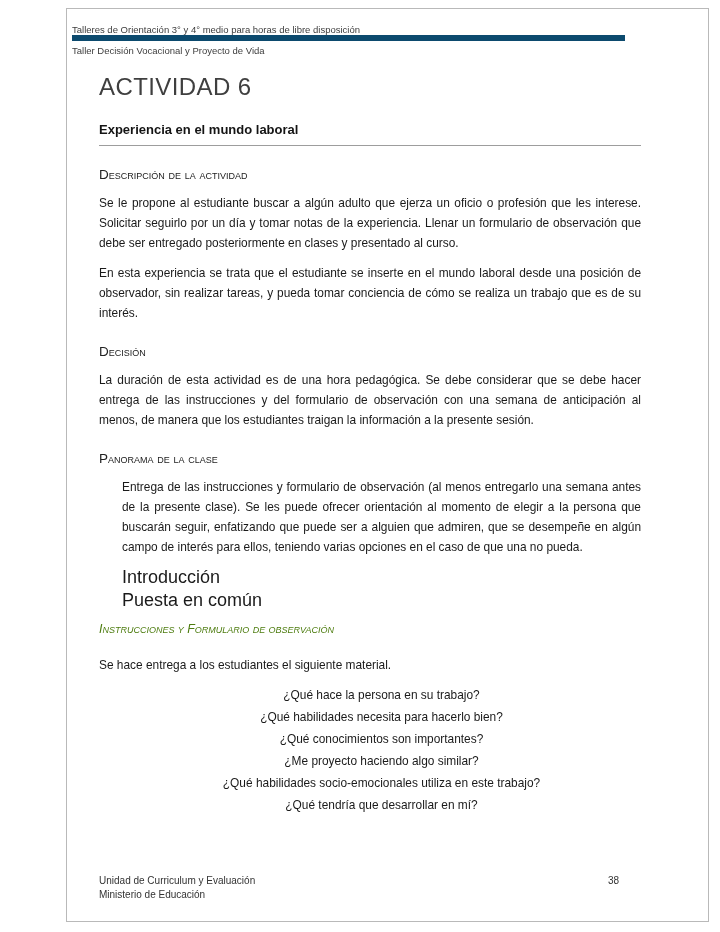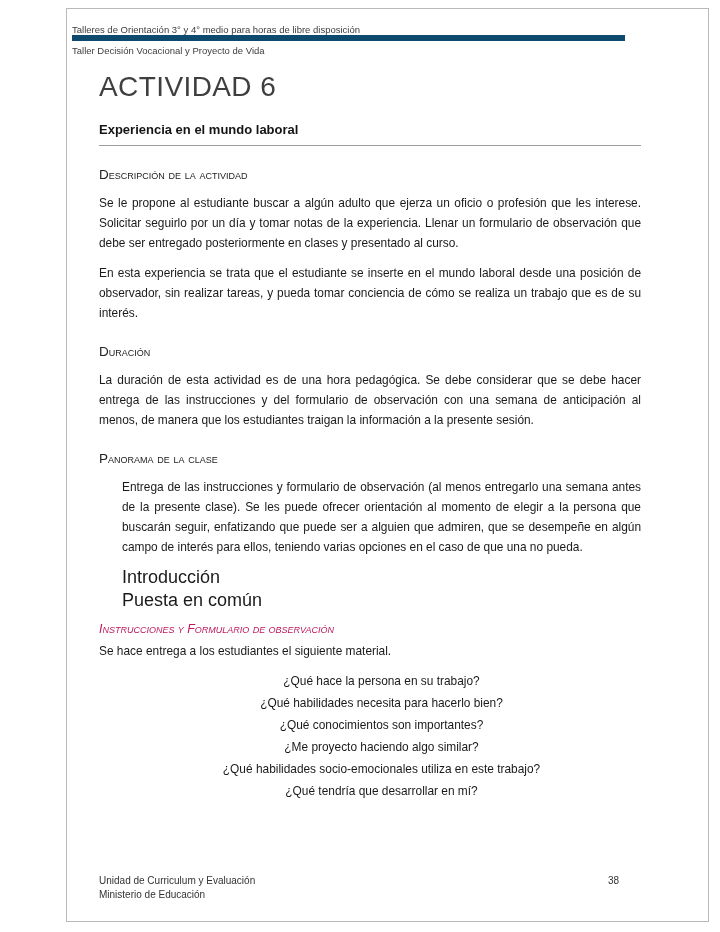--- a/index.html
+++ b/index.html
@@ -21,34 +21,34 @@
   }
   .header {
     position: absolute;
     left: 72px; top: 24px; width: 553px;
     font-size: 9.5px; color: #3d3d3d;
   }
   .header-left  { border-bottom: 6px solid #0c4a6e; }
   .header-right { padding-top: 4px; text-align: left; }
   .content { position: absolute; left: 99px; top: 76px; width: 542px; }
   .doc-title {
-    font-size: 28px; line-height: 22px; font-weight: 400;
+    font-size: 24px; line-height: 22px; font-weight: 400;
     color: #3f3f3f; letter-spacing: 0.4px; margin: 0 0 24px;
   }
   .doc-subtitle {
     font-size: 13px; line-height: 15px; font-weight: 700; color: #141414;
     padding-bottom: 8px; border-bottom: 1px solid #9d9d9d; margin: 0 0 18px;
   }
   .sc-heading {
     font-variant: small-caps; font-size: 13.5px; line-height: 16px;
     font-weight: 400; color: #222222; margin: 21px 0 10px;
   }
   .sc-italic {
     font-variant: small-caps; font-style: italic; font-size: 12.3px;
-    line-height: 15px; font-weight: 400; color: #be185d; margin: 12px 0 4px;
+    line-height: 15px; font-weight: 400; color: #4d7c0f; margin: 12px 0 18px;
   }
   .para {
     font-size: 11.9px; line-height: 20px; text-align: justify; margin: 0 0 10px;
   }
   .para.gap-lg { margin-bottom: 12px; }
   .indent { padding-left: 23px; }
   .plain-line { font-size: 18px; line-height: 20px; margin: 0 0 3px; }
   .question { font-size: 11.9px; line-height: 20px; margin: 0 0 2px; text-align: center; }
   .footer {
     position: absolute; left: 99px; top: 874px; width: 542px;
@@ -71,21 +71,21 @@
   <div class="content">
 
     <div class="doc-title">ACTIVIDAD 6</div>
 
     <div class="doc-subtitle">Experiencia en el mundo laboral</div>
 
     <div class="sc-heading">Descripción de la actividad</div>
     <p class="para">Se le propone al estudiante buscar a algún adulto que ejerza un oficio o profesión que les interese. Solicitar seguirlo por un día y tomar notas de la experiencia. Llenar un formulario de observación que debe ser entregado posteriormente en clases y presentado al curso.</p>
     <p class="para gap-lg">En esta experiencia se trata que el estudiante se inserte en el mundo laboral desde una posición de observador, sin realizar tareas, y pueda tomar conciencia de cómo se realiza un trabajo que es de su interés.</p>
 
-    <div class="sc-heading">Duración</div>
+    <div class="sc-heading">Decisión</div>
     <p class="para gap-lg">La duración de esta actividad es de una hora pedagógica. Se debe considerar que se debe hacer entrega de las instrucciones y del formulario de observación con una semana de anticipación al menos, de manera que los estudiantes traigan la información a la presente sesión.</p>
 
     <div class="sc-heading">Panorama de la clase</div>
     <div class="indent">
       <p class="para">Entrega de las instrucciones y formulario de observación (al menos entregarlo una semana antes de la presente clase). Se les puede ofrecer orientación al momento de elegir a la persona que buscarán seguir, enfatizando que puede ser a alguien que admiren, que se desempeñe en algún campo de interés para ellos, teniendo varias opciones en el caso de que una no pueda.</p>
       <div class="plain-line">Introducción</div>
       <div class="plain-line">Puesta en común</div>
     </div>
 
     <div class="sc-italic">Instrucciones y Formulario de observación</div>

